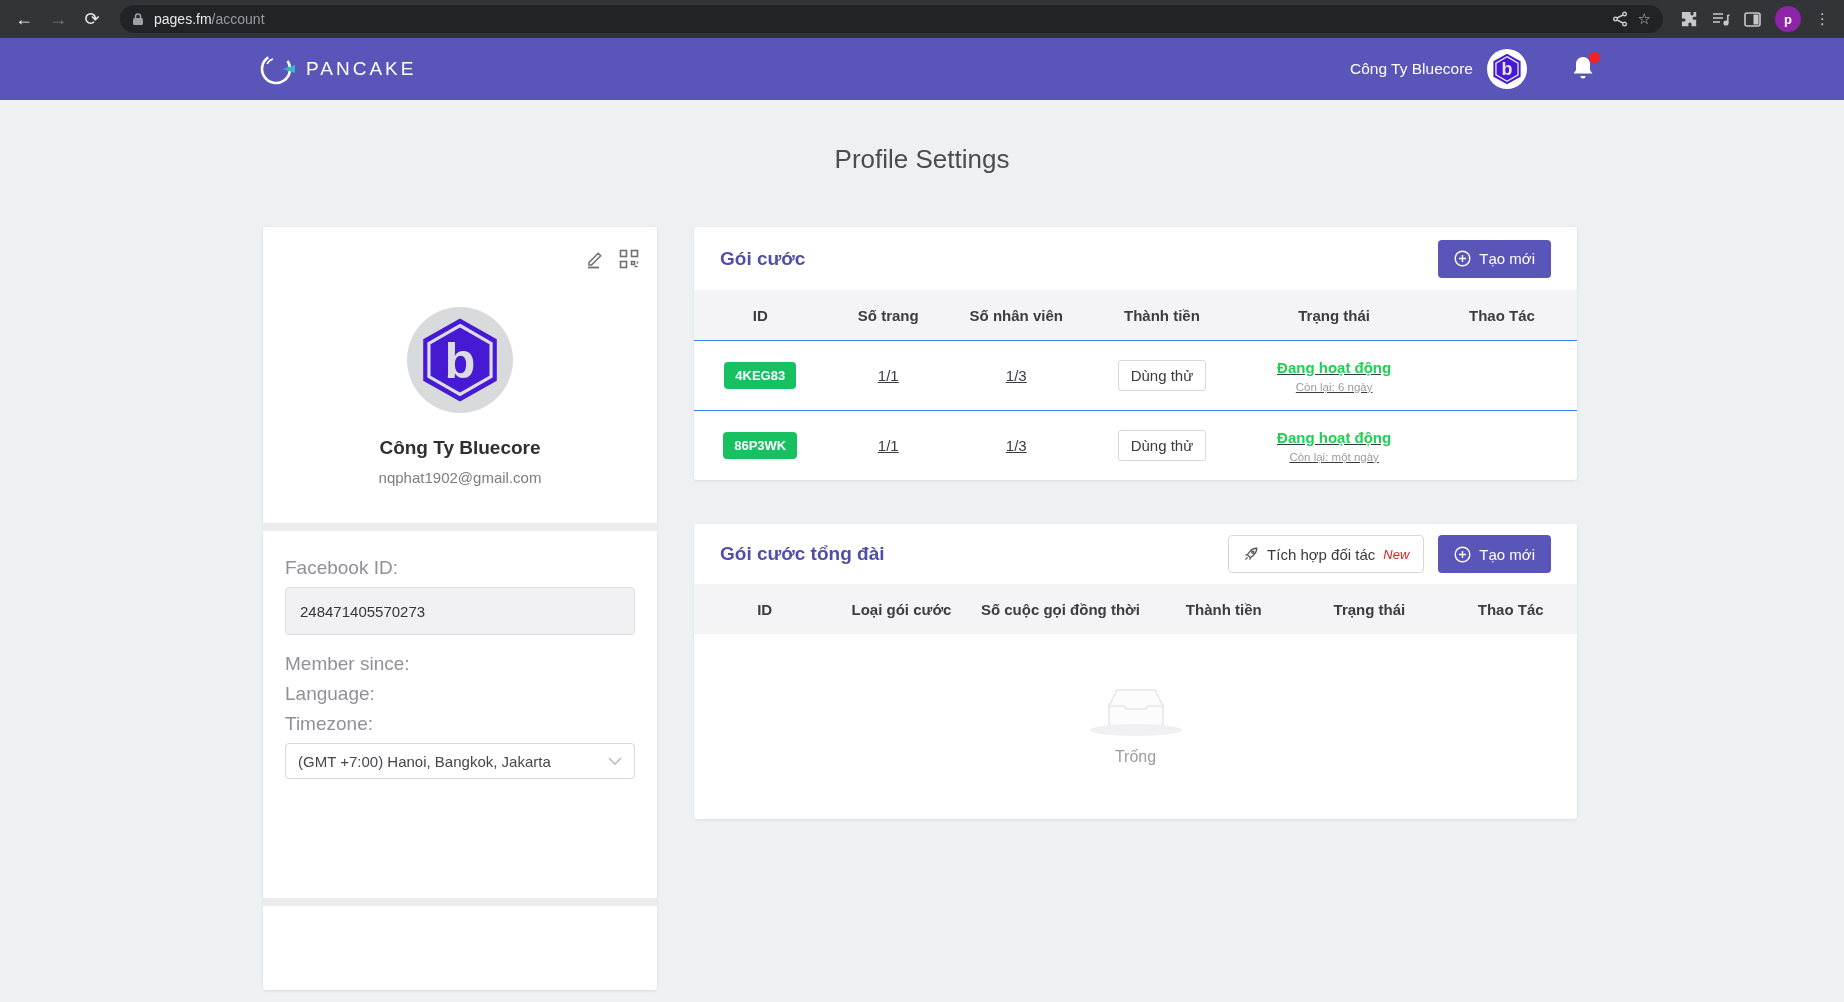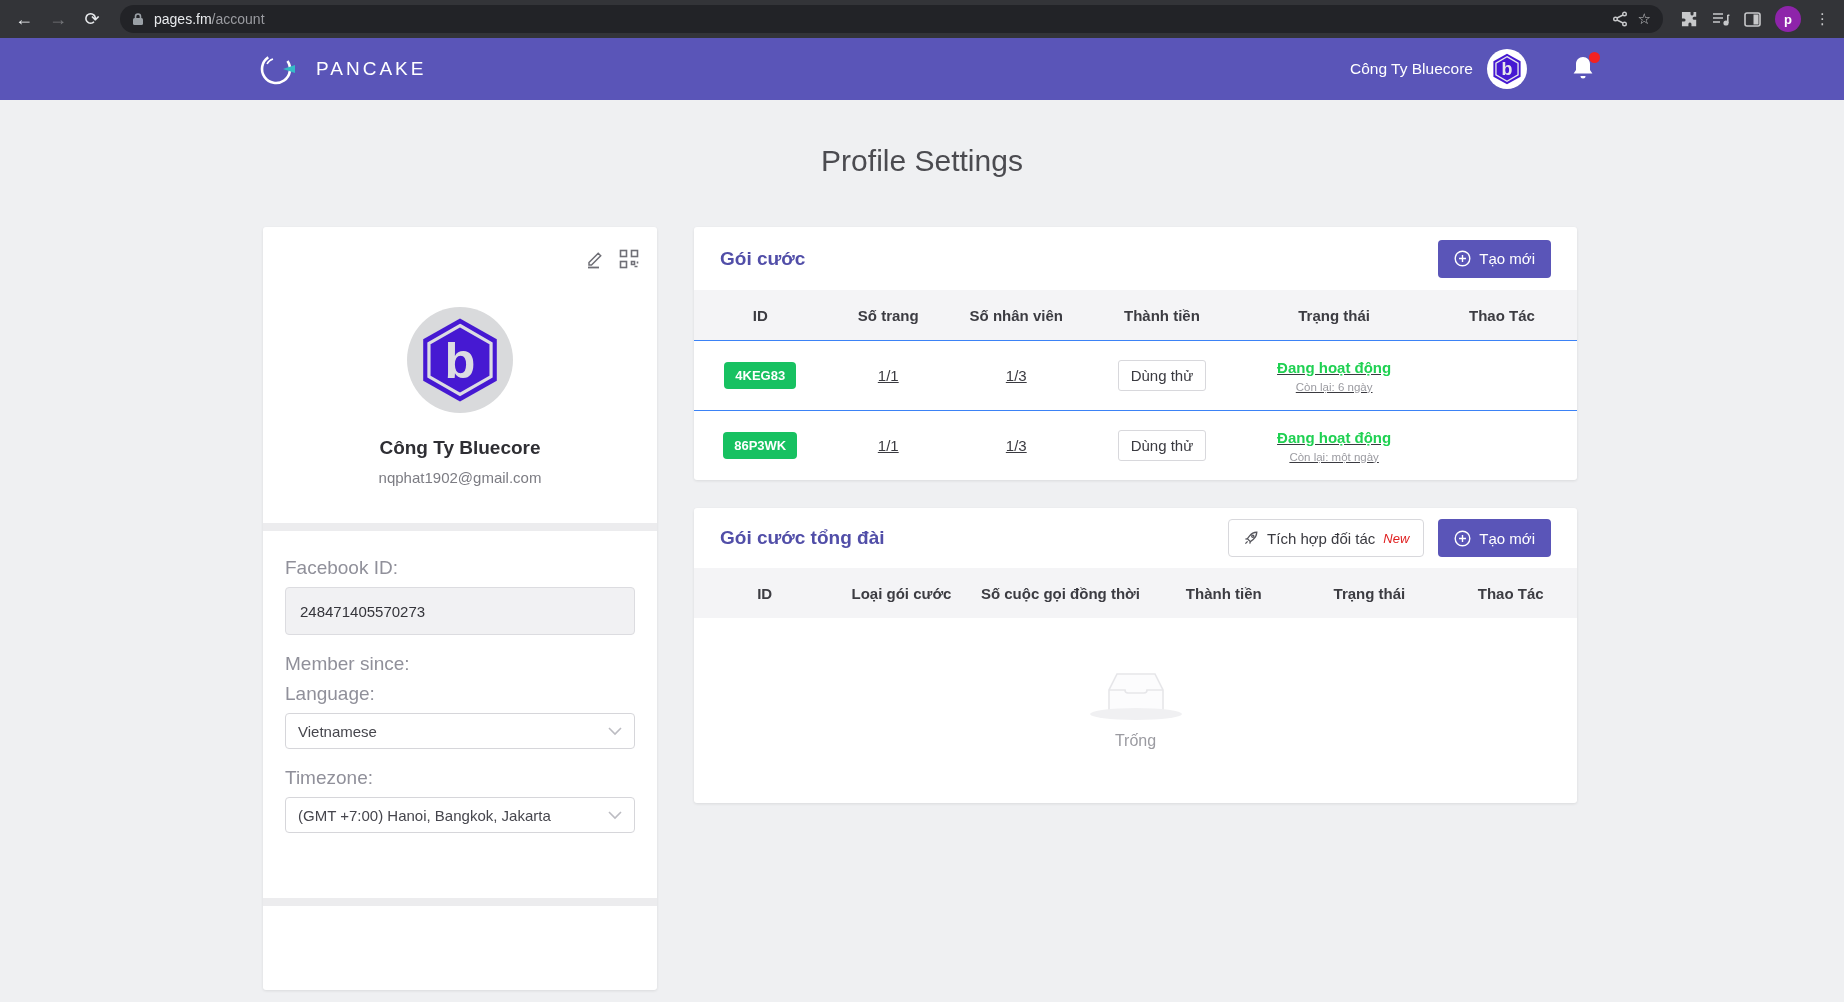--- a/index.html
+++ b/index.html
@@ -16,33 +16,33 @@
   .url { font-size:14px; color:#e8eaed; }
   .url .path { color:#9a9ba0; }
   .omni-spacer { flex:1; }
   .omni-ico { color:#c7c8ca; font-size:15px; display:flex; align-items:center; }
   .right-icons { display:flex; align-items:center; gap:14px; padding:0 4px; }
   .profile-chip { width:26px; height:26px; border-radius:50%; background:#8e24aa; color:#fff;
     font-size:13px; font-weight:bold; display:flex; align-items:center; justify-content:center; }
 
   
   .appheader { height:62px; background:#5a55b8; position:relative; }
-  .brand { position:absolute; left:255px; top:0; height:62px; display:flex; align-items:center; gap:19px; }
+  .brand { position:absolute; left:255px; top:0; height:62px; display:flex; align-items:center; gap:9px; }
   .brand-text { color:#fff; font-size:19px; letter-spacing:3px; font-weight:500; }
   .hdr-right { position:absolute; left:1350px; top:0; height:62px; display:flex; align-items:center; gap:14px; }
   .hdr-account { color:#fff; font-size:15.5px; }
   .hdr-avatar { width:40px; height:40px; border-radius:50%; background:#fff; display:flex;
     align-items:center; justify-content:center; }
   .bell-wrap { position:relative; margin-left:30px; width:26px; height:28px; cursor:pointer; }
   .bell-dot { position:absolute; top:-3px; right:-3px; width:11px; height:11px; border-radius:50%; background:#f32121; }
 
   
   .page { position:relative; height:902px; background:#eff0f2; }
   .page-title { position:absolute; top:44px; left:0; width:100%; text-align:center;
-    font-size:30px; font-weight:500; color:#4b4b50; }
+    font-size:26px; font-weight:500; color:#4b4b50; }
 
   .card { background:#fff; border-radius:3px; box-shadow:0 1px 3px rgba(0,0,0,.09); }
 
   
   .left-card { position:absolute; left:263px; top:127px; width:394px; height:763px; }
   .sec1 { height:296px; position:relative; }
   .corner-icons { position:absolute; top:22px; right:18px; display:flex; gap:14px; }
   .corner-icons span { cursor:pointer; display:flex; }
   .avatar-big { position:absolute; left:144px; top:80px; width:106px; height:106px; border-radius:50%;
     background:#d9dadc; display:flex; align-items:center; justify-content:center; }
@@ -89,21 +89,21 @@
   .trow { height:70px; display:grid; grid-template-columns:15% 14% 15% 18% 21% 17%;
     align-items:center; border-top:1px solid #3b82f6; font-size:15px; color:#3a3a40;text-decoration:underline; }
   .trow:first-of-type { border-top:none; }
   .id-badge { display:inline-block; background:#17c161; color:#fff; font-size:13px; font-weight:bold;
     padding:6px 11px; border-radius:4px; }
   .price-tag { display:inline-block; background:#fff; border:1px solid #d8d8dc; border-radius:3px;
     padding:6px 12px; font-size:15px; color:#3a3a40; }
   .status-line { font-size:15px; font-weight:bold; color:#1fd152; }
   .remain-line { font-size:11.5px; color:#9b9ba1; margin-top:5px; }
 
-  .card2 { margin-top:28px; }
+  .card2 { margin-top:44px; }
   .empty-zone { height:185px; display:flex; flex-direction:column; align-items:center; justify-content:center; }
   .empty-shadow { width:92px; height:12px; border-radius:50%; background:#f0f0f2; margin-top:-8px; }
   .empty-text { font-size:16px; color:#9b9ba1; margin-top:12px; }
 </style>
 </head>
 <body>
 
 <div class="chrome">
   <div class="nav-ico">←</div>
   <div class="nav-ico dim">→</div>
@@ -209,26 +209,20 @@
       </div>
       <div class="profile-name">Công Ty Bluecore</div>
       <div class="profile-email">nqphat1902@gmail.com</div>
     </div>
     <div class="divider"></div>
     <div class="sec2">
       <div class="fld-label">Facebook ID:</div>
       <input class="fld-input" readonly="" value="248471405570273" style="">
       <div class="fld-label">Member since:</div>
       <div class="fld-label">Language:</div>
-      <div class="fld-select">
-        <span>Vietnamese</span>
-        <svg width="14" height="9" viewBox="0 0 14 9">
-            <path d="M1 1l6 6 6-6" stroke="#bcbcc2" stroke-width="1.6" fill="none"></path>
-          </svg>
-      </div>
       <div class="fld-label">Timezone:</div>
       <div class="fld-select">
         <span>(GMT +7:00) Hanoi, Bangkok, Jakarta</span>
         <svg width="14" height="9" viewBox="0 0 14 9">
             <path d="M1 1l6 6 6-6" stroke="#bcbcc2" stroke-width="1.6" fill="none"></path>
           </svg>
       </div>
     </div>
     <div class="divider"></div>
   </div>

